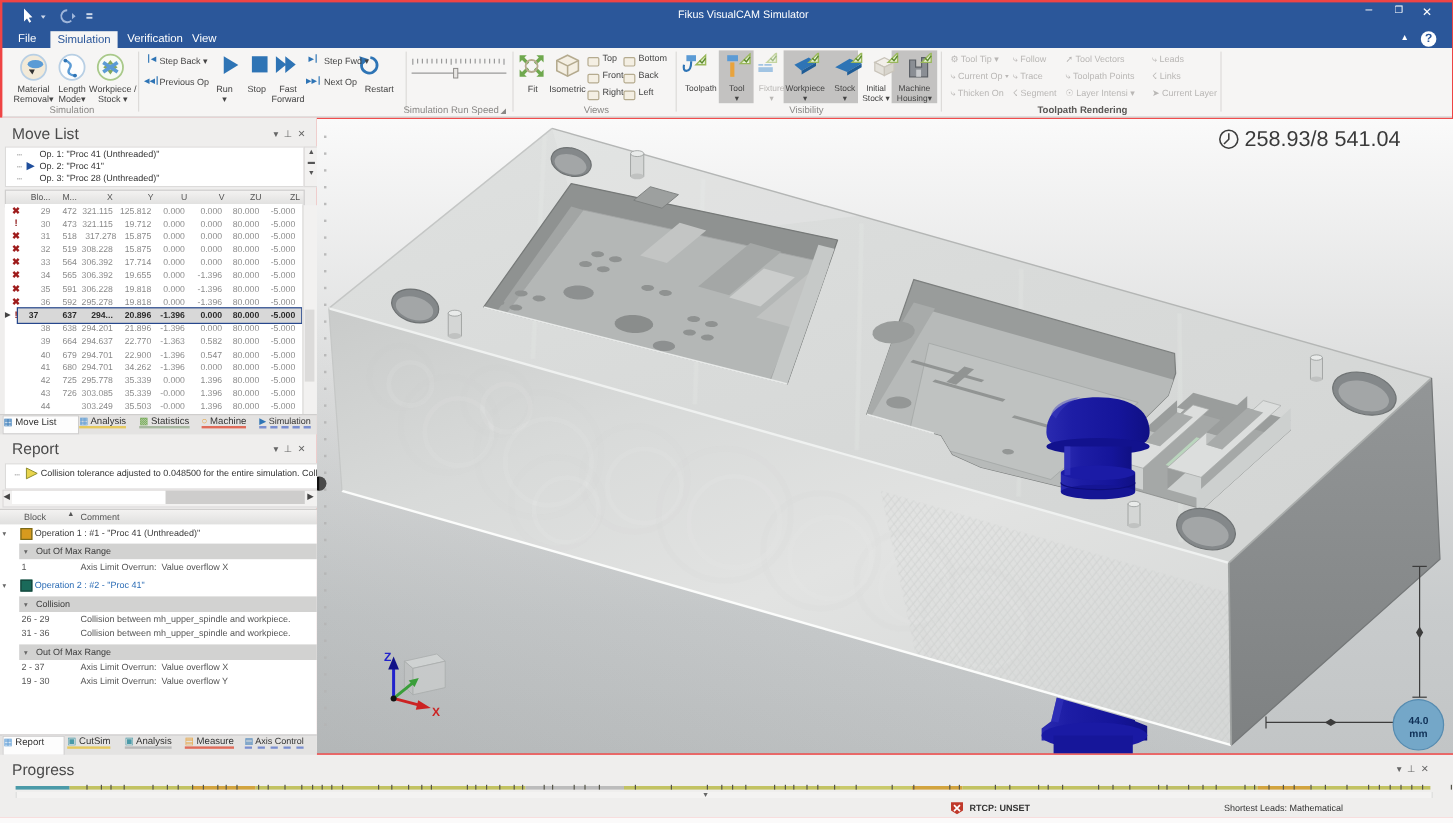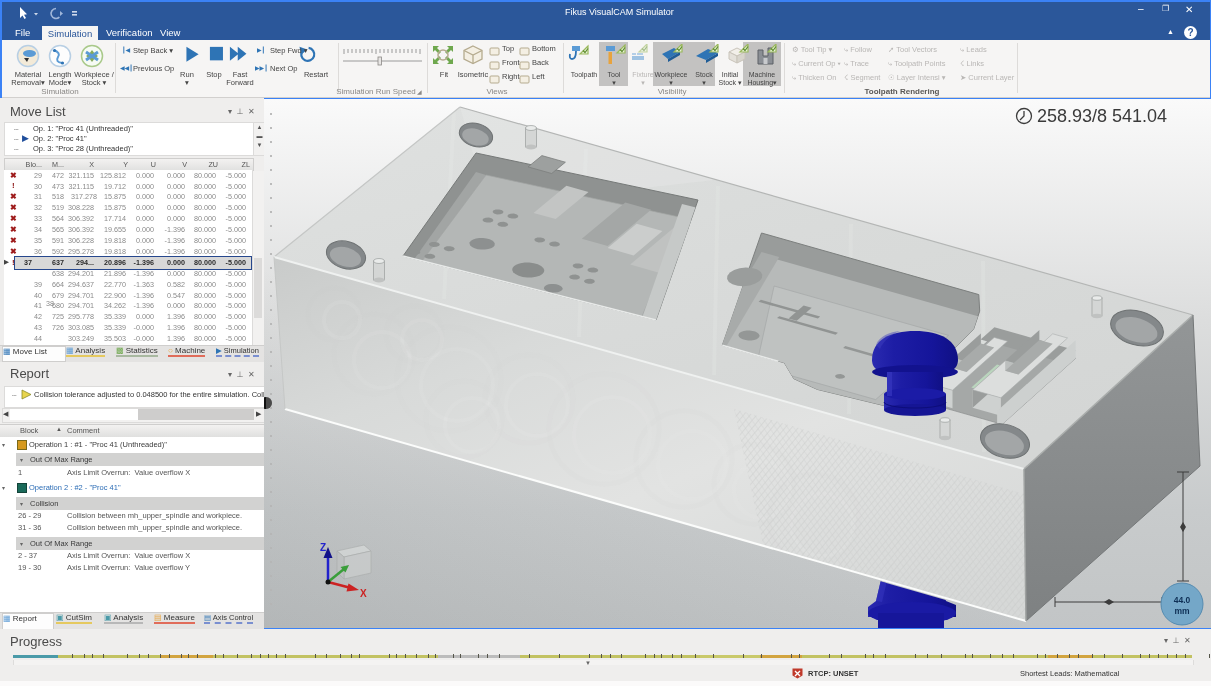--- a/index.html
+++ b/index.html
@@ -1,16 +1,16 @@
 <!DOCTYPE html>
 <html><head>
 <meta charset="utf-8">
 <style>
 html,body{margin:0;padding:0;}
-#app{position:relative;width:1211px;height:686px;font-family:"Liberation Sans",sans-serif;background:#3b82f6;overflow:hidden;}
+#app{position:relative;width:1211px;height:686px;font-family:"Liberation Sans",sans-serif;background:#ef4444;overflow:hidden;}
 .abs{position:absolute;}
 
 #titlebar{position:absolute;left:2px;top:2px;right:1px;height:23px;background:#2b579a;}
 #tabrow{position:absolute;left:2px;top:25px;right:1px;height:15px;background:#2b579a;}
 .tab{position:absolute;top:0;height:15px;line-height:16px;color:#fff;font-size:10.5px;}
 .tabactive{position:absolute;background:#f6f5f4;color:#2b579a;text-align:center;}
 .ttl{color:#fff;font-size:9px;}
 .winbtn{position:absolute;color:#fff;font-size:10px;}
 
 #ribbon{position:absolute;left:2px;top:40px;right:1px;height:57px;background:#f6f5f4;border-bottom:1px solid #d2d0ce;}
@@ -351,21 +351,21 @@
           <span class="mlcell" style="left:6px;width:22px;">37</span>
           <span class="mlcell" style="left:40px;width:20px;">637</span>
           <span class="mlcell" style="left:52px;width:38px;">294...</span>
           <span class="mlcell" style="left:88px;width:34px;">20.896</span>
           <span class="mlcell" style="left:118px;width:32px;">-1.396</span>
           <span class="mlcell" style="left:149px;width:32px;">0.000</span>
           <span class="mlcell" style="left:178px;width:34px;">80.000</span>
           <span class="mlcell" style="left:210px;width:32px;">-5.000</span>
         </div>
       <div class="mlrow" style="left:0;top:98.7px;">
-          <span class="mlcell" style="left:28px;width:22px;margin-top:30px;">38</span>
+          <span class="mlcell" style="left:16px;width:22px;">38</span>
           <span class="mlcell" style="left:40px;width:20px;">638</span>
           <span class="mlcell" style="left:52px;width:38px;">294.201</span>
           <span class="mlcell" style="left:88px;width:34px;">21.896</span>
           <span class="mlcell" style="left:118px;width:32px;">-1.396</span>
           <span class="mlcell" style="left:149px;width:32px;">0.000</span>
           <span class="mlcell" style="left:178px;width:34px;">80.000</span>
           <span class="mlcell" style="left:210px;width:32px;">-5.000</span>
         </div>
       <div class="mlrow" style="left:0;top:109.6px;">
           <span class="mlcell" style="left:16px;width:22px;">39</span>

